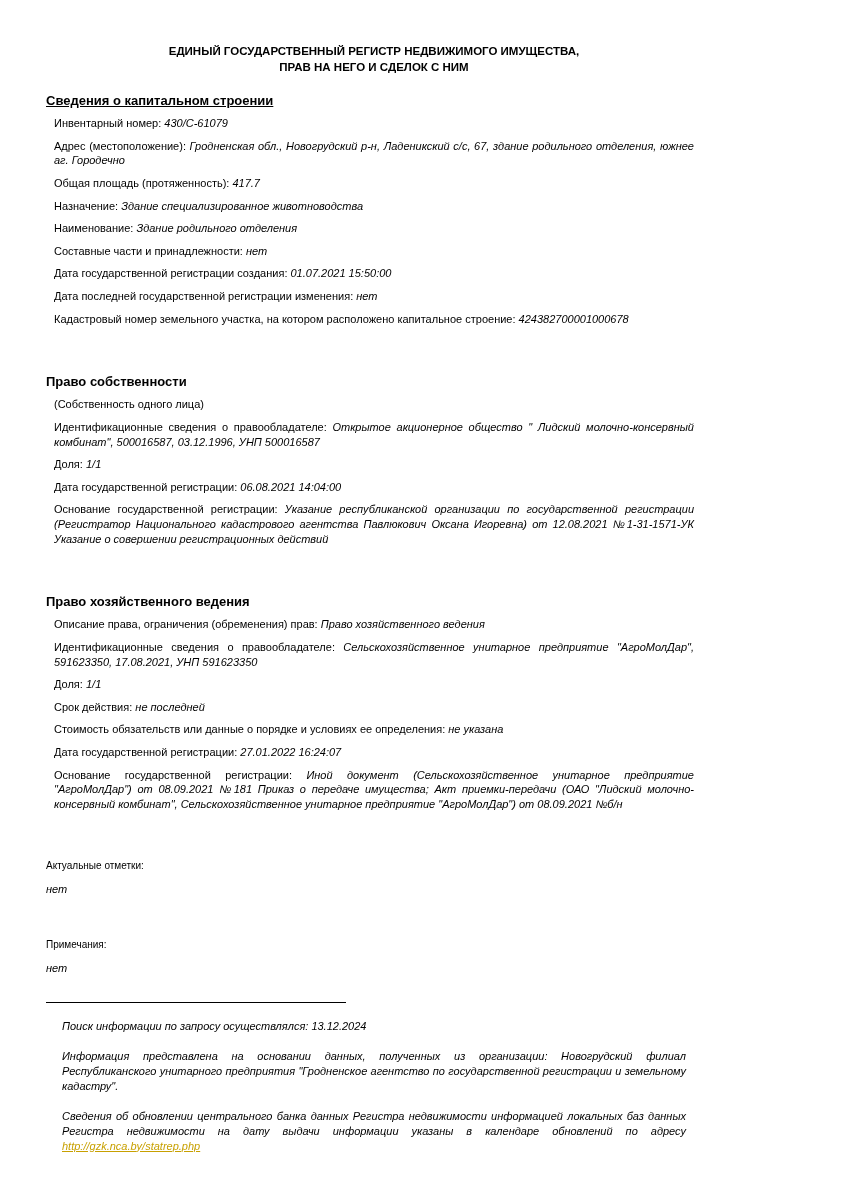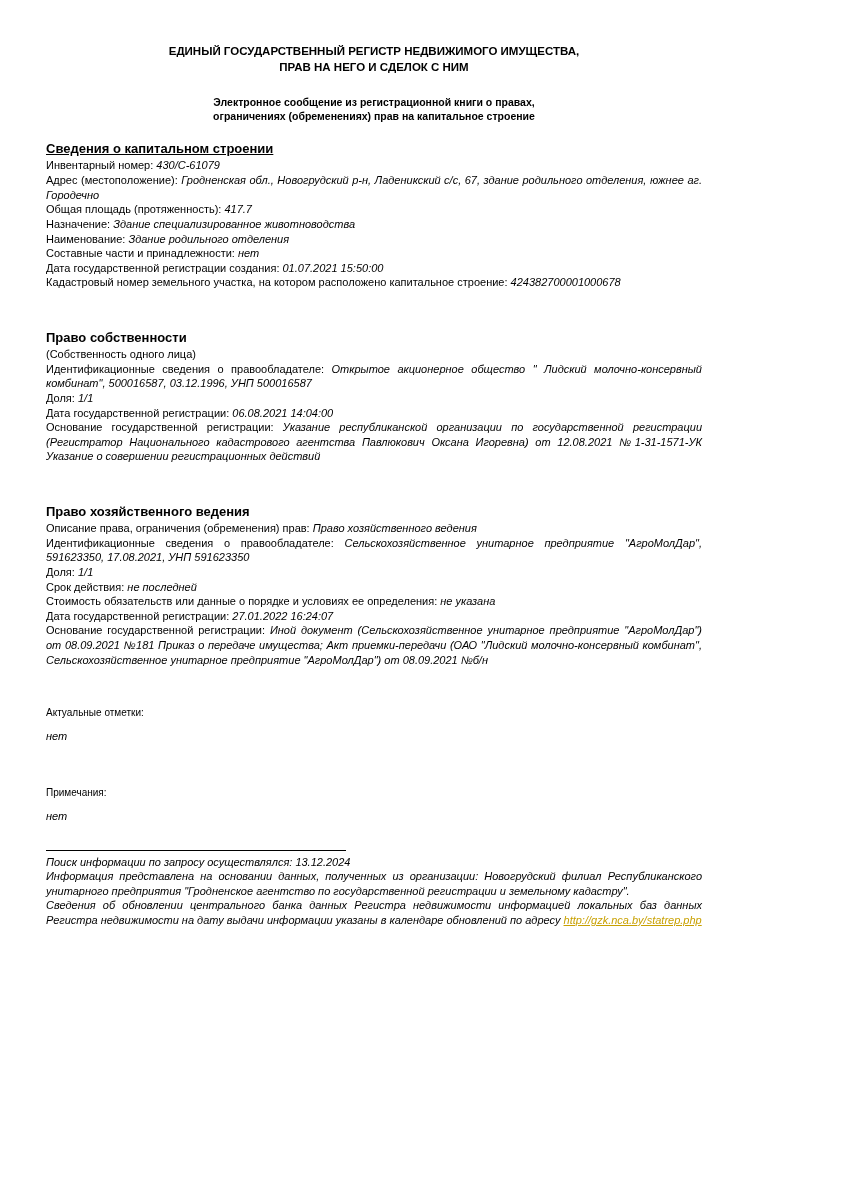--- a/index.html
+++ b/index.html
@@ -42,21 +42,21 @@
     font-weight: bold;
     font-size: 13px;
     margin-bottom: 2px;
   }
   .section-title.underline {
     text-decoration: underline;
   }
   .row {
     font-size: 11px;
     line-height: 1.33;
-    margin: 0;
+    margin: 8px;
     text-align: justify;
   }
   .lbl {
     font-style: normal;
   }
   .val {
     font-style: italic;
   }
   .plain-italic {
     font-style: italic;
@@ -70,21 +70,21 @@
   }
   .footer {
     margin-top: 26px;
   }
   .footer-rule {
     border-top: 1px solid #000;
     width: 300px;
     margin-bottom: 4px;
   }
   .footer p {
-    margin: 0;
+    margin: 16px;
     font-style: italic;
     font-size: 11px;
     line-height: 1.33;
     text-align: justify;
   }
   a.link {
     color: #c8a000;
     text-decoration: underline;
   }
   .spacer-lg { height: 22px; }
@@ -93,24 +93,20 @@
 </head>
 <body>
 
 <div class="page">
 
   <div class="header-block">
     <div>ЕДИНЫЙ ГОСУДАРСТВЕННЫЙ РЕГИСТР НЕДВИЖИМОГО ИМУЩЕСТВА,</div>
     <div>ПРАВ НА НЕГО И СДЕЛОК С НИМ</div>
   </div>
 
-  <div class="subheader-block">
-    <div>Электронное сообщение из регистрационной книги о правах,</div>
-    <div>ограничениях (обременениях) прав на капитальное строение</div>
-  </div>
 
   <div class="section">
     <div class="section-title underline">Сведения о капитальном строении</div>
 
     <p class="row">
       <span class="lbl">Инвентарный номер:</span>
       <span class="val">430/C-61079</span>
     </p>
 
     <p class="row">
@@ -136,20 +132,24 @@
     <p class="row">
       <span class="lbl">Составные части и принадлежности:</span>
       <span class="val">нет</span>
     </p>
 
     <p class="row">
       <span class="lbl">Дата государственной регистрации создания:</span>
       <span class="val">01.07.2021 15:50:00</span>
     </p>
 
+    <p class="row">
+      <span class="lbl">Дата последней государственной регистрации изменения:</span>
+      <span class="val">нет</span>
+    </p>
 
     <p class="row">
       <span class="lbl">Кадастровый номер земельного участка, на котором расположено капитальное строение:</span>
       <span class="val">424382700001000678</span>
     </p>
   </div>
 
   <div class="spacer-lg"></div>
 
   <div class="section">

